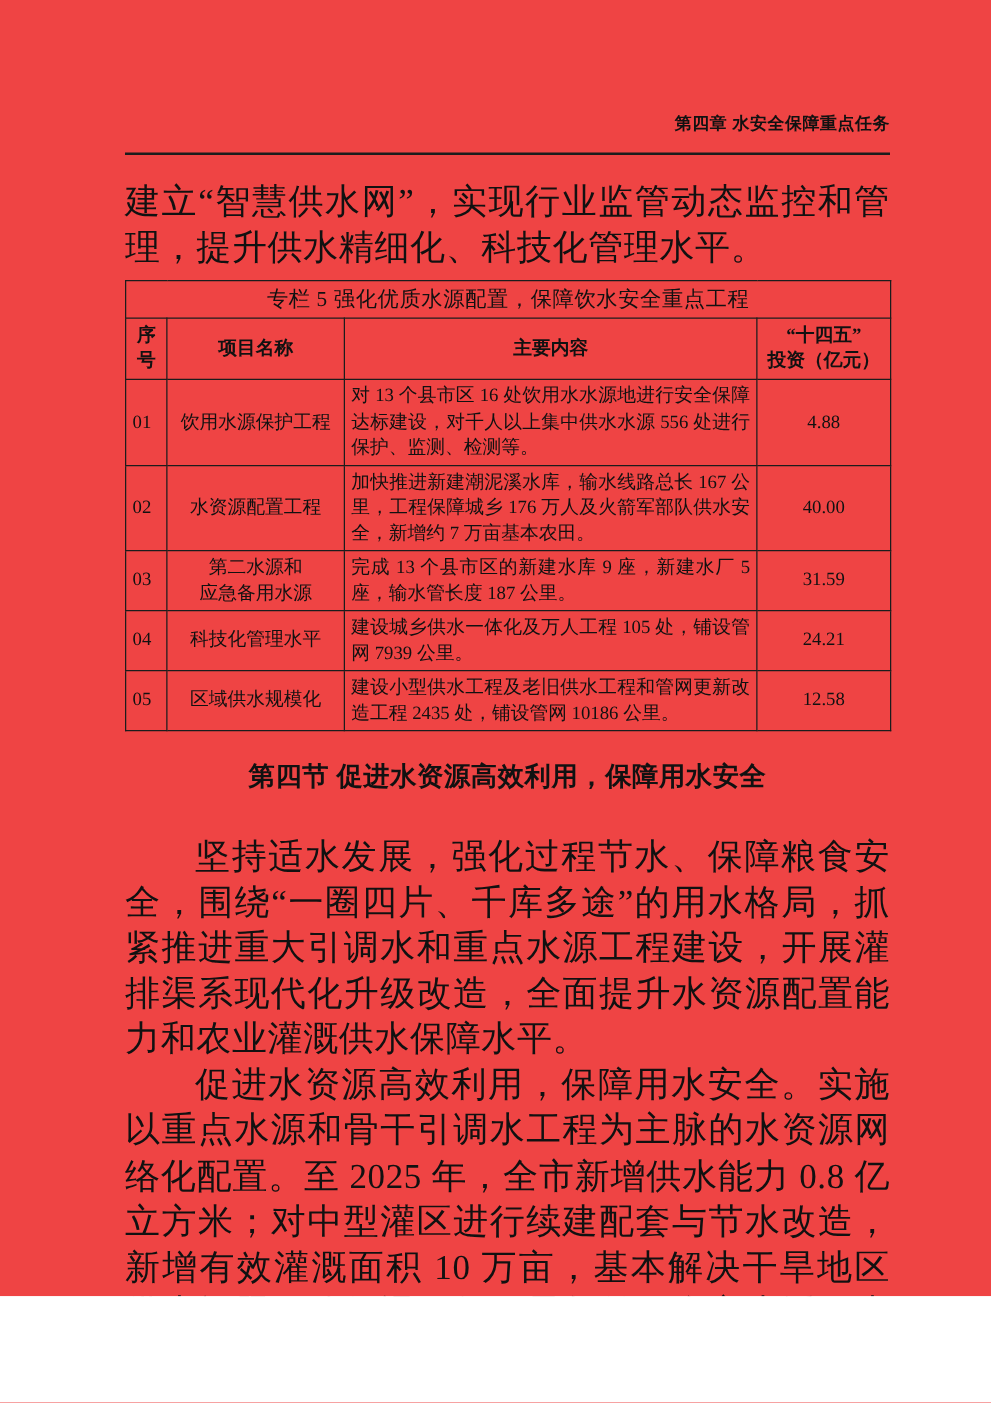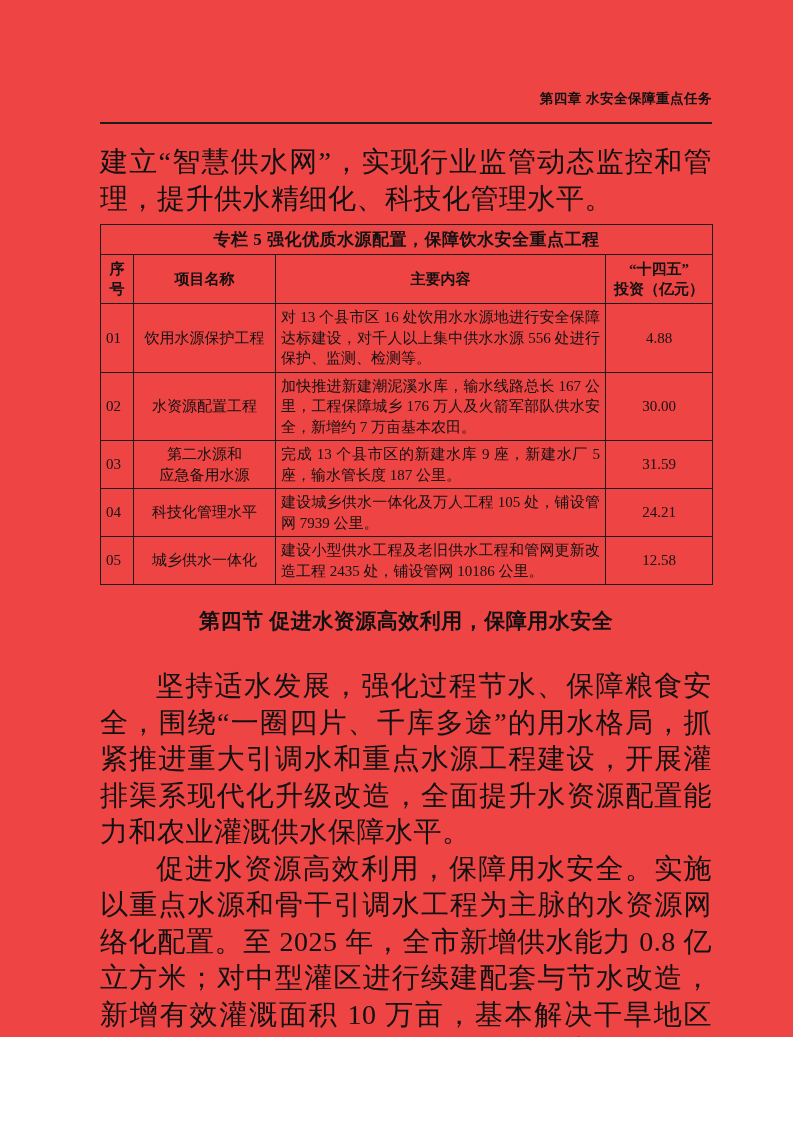--- a/index.html
+++ b/index.html
@@ -46,21 +46,21 @@
     width: 100%;
     border-collapse: collapse;
     table-layout: fixed;
   }
   table.box-table th, table.box-table td {
     border: 1.5px solid #1c1c1c;
     vertical-align: middle;
   }
   .tbl-title {
     text-align: center;
-    font-weight: bold;
+    font-weight: normal;
     font-size: 17px;
     height: 30px;
     letter-spacing: 0.5px;
   }
   .tbl-head th {
     font-size: 15px;
     font-weight: bold;
     text-align: center;
     height: 49px;
     line-height: 20px;
@@ -128,38 +128,38 @@
       <tr class="tbl-row">
         <td class="cell-no">01</td>
         <td class="cell-name">饮用水源保护工程</td>
         <td class="cell-main">对 13 个县市区 16 处饮用水水源地进行安全保障达标建设，对千人以上集中供水水源 556 处进行保护、监测、检测等。</td>
         <td class="cell-inv">4.88</td>
       </tr>
       <tr class="tbl-row">
         <td class="cell-no">02</td>
         <td class="cell-name">水资源配置工程</td>
         <td class="cell-main">加快推进新建潮泥溪水库，输水线路总长 167 公里，工程保障城乡 176 万人及火箭军部队供水安全，新增约 7 万亩基本农田。</td>
-        <td class="cell-inv">30.00</td>
+        <td class="cell-inv">40.00</td>
       </tr>
       <tr class="tbl-row">
         <td class="cell-no">03</td>
         <td class="cell-name pre-line">第二水源和
 应急备用水源</td>
         <td class="cell-main">完成 13 个县市区的新建水库 9 座，新建水厂 5 座，输水管长度 187 公里。</td>
         <td class="cell-inv">31.59</td>
       </tr>
       <tr class="tbl-row">
         <td class="cell-no">04</td>
         <td class="cell-name">科技化管理水平</td>
         <td class="cell-main">建设城乡供水一体化及万人工程 105 处，铺设管网 7939 公里。</td>
         <td class="cell-inv">24.21</td>
       </tr>
       <tr class="tbl-row">
         <td class="cell-no">05</td>
-        <td class="cell-name">城乡供水一体化</td>
+        <td class="cell-name">区域供水规模化</td>
         <td class="cell-main">建设小型供水工程及老旧供水工程和管网更新改造工程 2435 处，铺设管网 10186 公里。</td>
         <td class="cell-inv">12.58</td>
       </tr>
     </tbody>
       </table>
 
     <h2 class="section-heading">第四节 促进水资源高效利用，保障用水安全</h2>
 
     <div class="body-block">
       <p class="para indent">坚持适水发展，强化过程节水、保障粮食安全，围绕“一圈四片、千库多途”的用水格局，抓紧推进重大引调水和重点水源工程建设，开展灌排渠系现代化升级改造，全面提升水资源配置能力和农业灌溉供水保障水平。</p>

